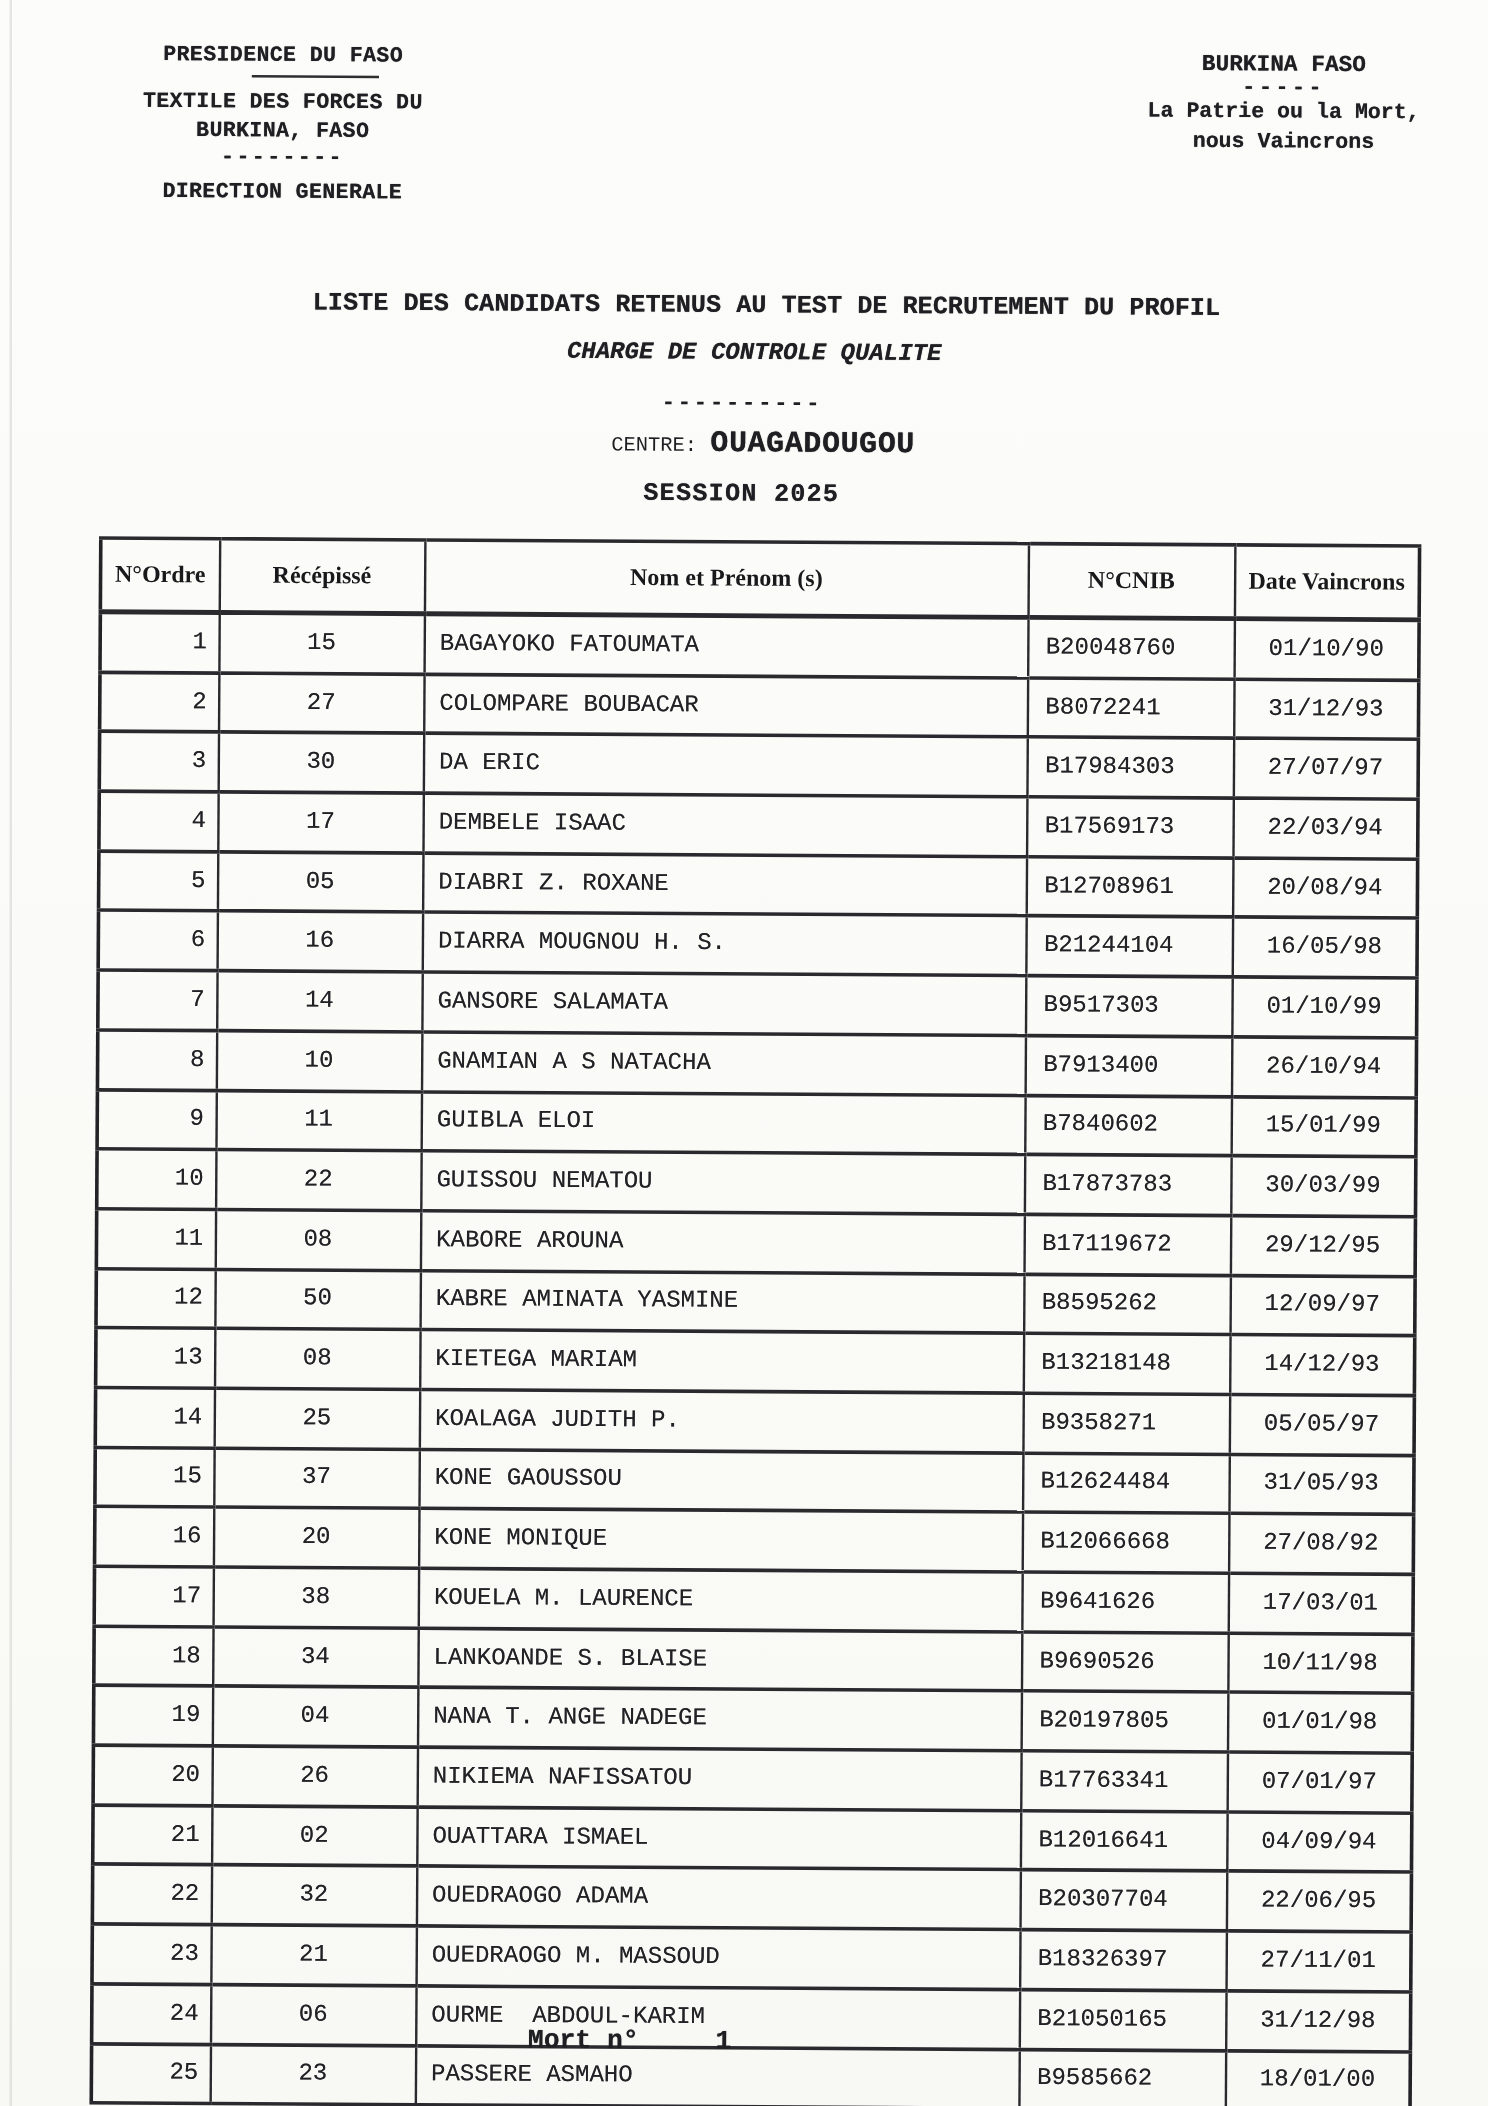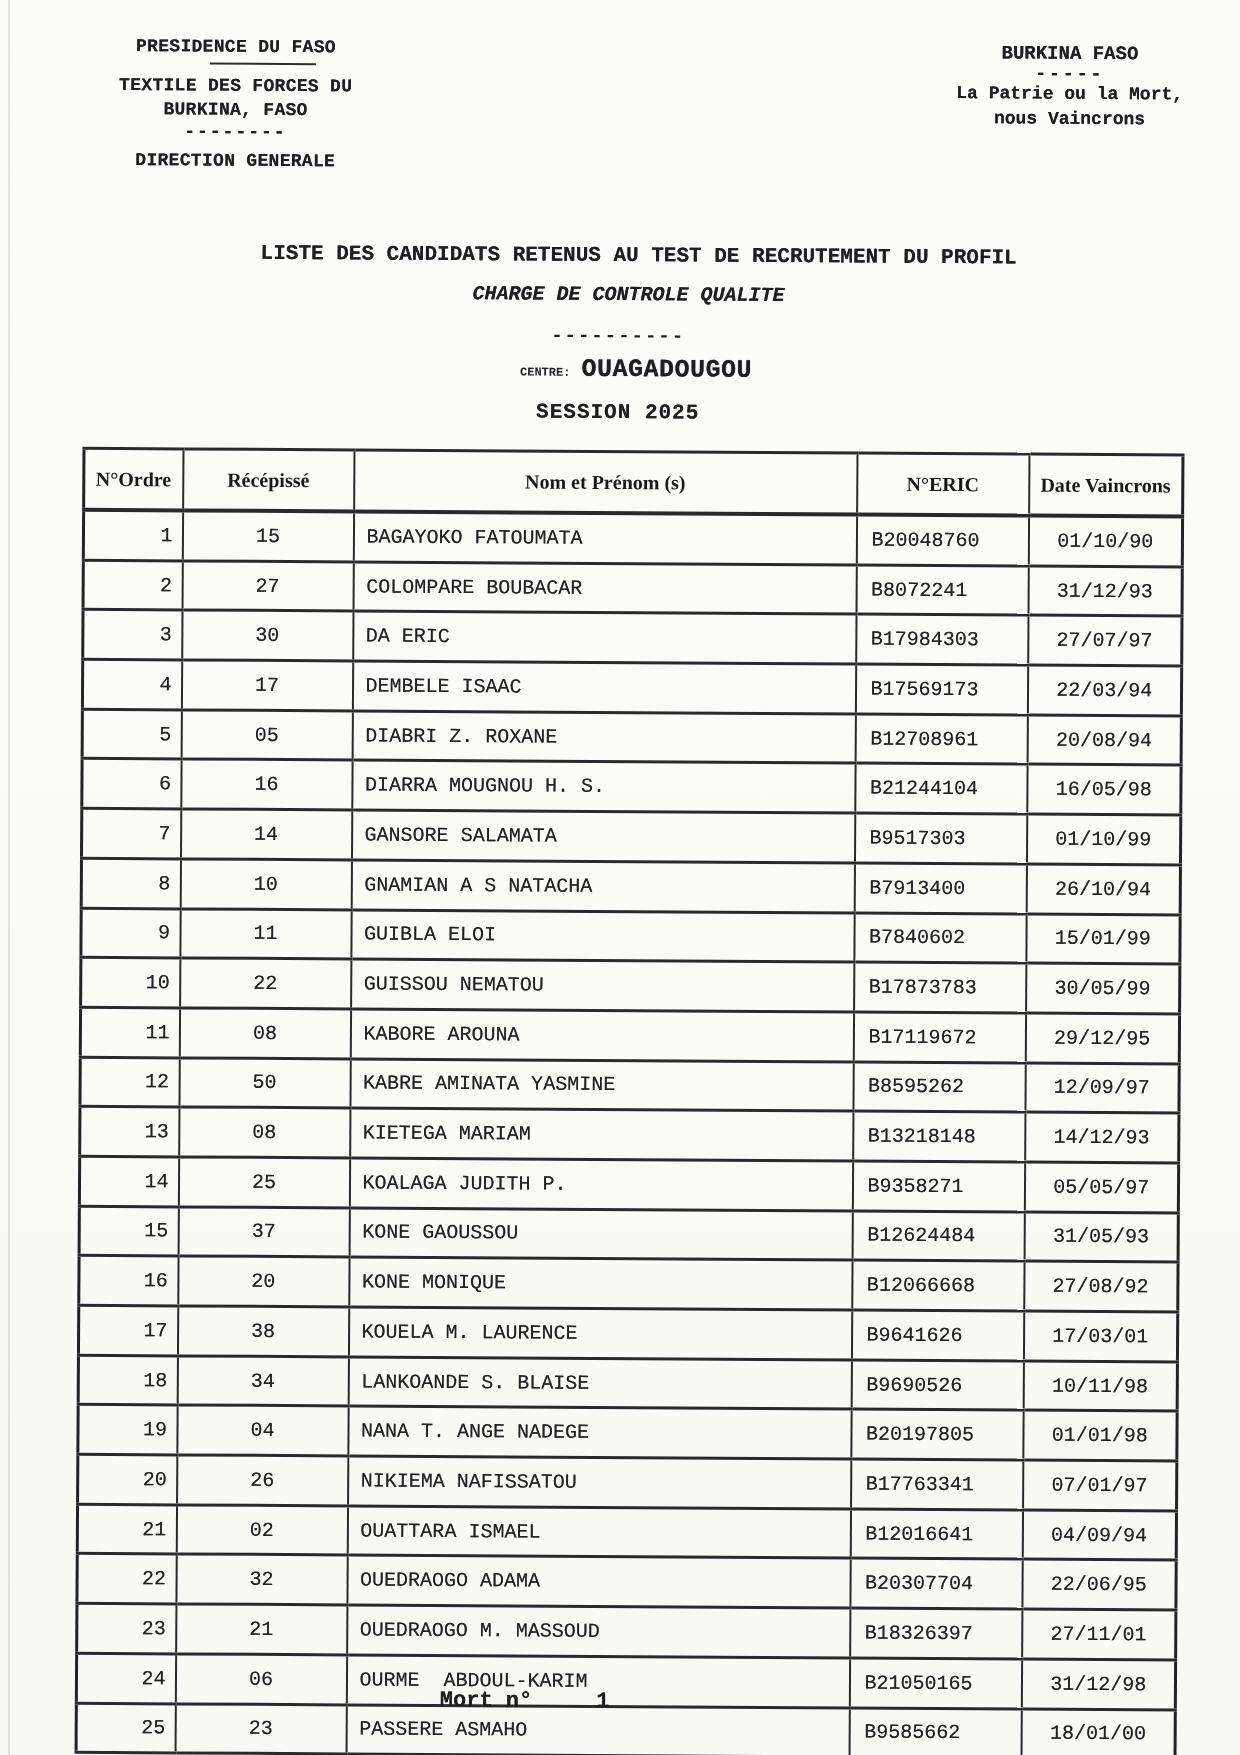--- a/index.html
+++ b/index.html
@@ -49,21 +49,21 @@
     text-shadow:0 0 0.6px rgba(25,25,28,0.8);
   }
   .mid-dashes {
     position:absolute; left:0; top:322px; width:1240px; text-align:center;
     font-weight:bold; font-size:19px; letter-spacing:2px;
   }
   .centre-row {
     position:absolute; left:18px; top:352px; width:1240px;
     display:flex; justify-content:center; align-items:baseline; gap:11px;
   }
-  .centre-label { font-weight:bold; font-size:12px; }
+  .centre-label { font-weight:normal; font-size:17px; }
   .centre-value { font-weight:bold; font-size:25px; letter-spacing:0.5px; text-shadow:0 0 0.7px rgba(25,25,28,0.9); }
   .session {
     position:absolute; left:0; top:398px; width:1240px; text-align:center;
     font-weight:bold; font-size:21px; letter-spacing:1px;
     text-shadow:0 0 0.6px rgba(25,25,28,0.8);
   }
 
   
   table.doc-table {
     position:absolute; left:85px; top:447px; width:1099px;
@@ -138,21 +138,21 @@
           <col style="width:171px">
           <col style="width:503px">
           <col style="width:172px">
           <col style="width:154px">
       </colgroup>
       <thead>
         <tr>
           <th>N°Ordre</th>
           <th>Récépissé</th>
           <th>Nom et Prénom (s)</th>
-          <th>N°ERIC</th>
+          <th>N°CNIB</th>
           <th>Date Vaincrons</th>
         </tr>
       </thead>
       <tbody>
           <tr>
             <td class="c0">1</td>
             <td class="c1">15</td>
             <td class="c2">BAGAYOKO FATOUMATA</td>
             <td class="c3">B20048760</td>
             <td class="c4">01/10/90</td>
@@ -211,21 +211,21 @@
             <td class="c1">11</td>
             <td class="c2">GUIBLA ELOI</td>
             <td class="c3">B7840602</td>
             <td class="c4">15/01/99</td>
           </tr>
           <tr>
             <td class="c0">10</td>
             <td class="c1">22</td>
             <td class="c2">GUISSOU NEMATOU</td>
             <td class="c3">B17873783</td>
-            <td class="c4">30/05/99</td>
+            <td class="c4">30/03/99</td>
           </tr>
           <tr>
             <td class="c0">11</td>
             <td class="c1">08</td>
             <td class="c2">KABORE AROUNA</td>
             <td class="c3">B17119672</td>
             <td class="c4">29/12/95</td>
           </tr>
           <tr>
             <td class="c0">12</td>

